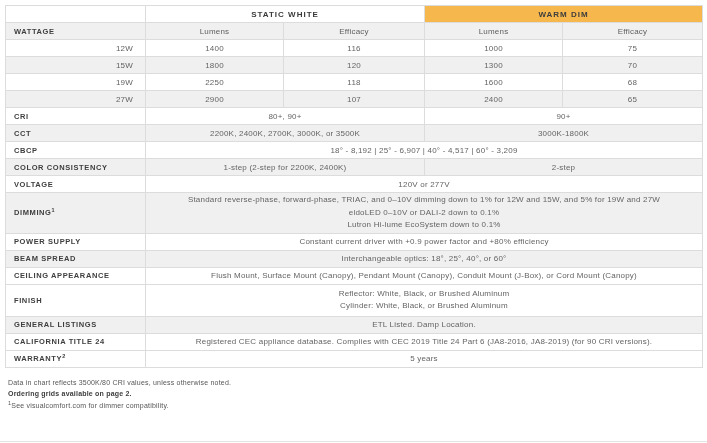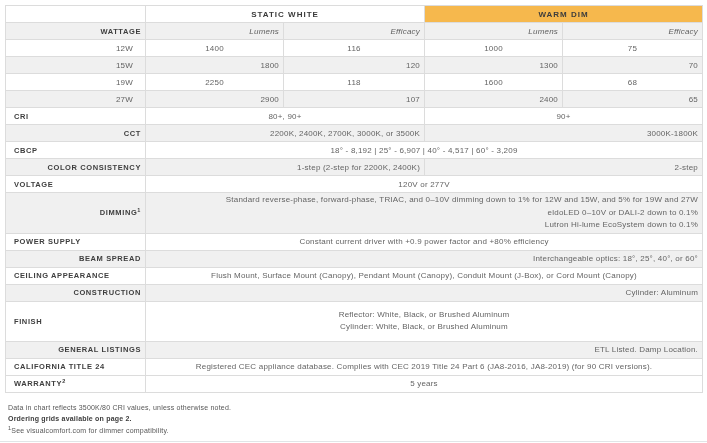--- a/index.html
+++ b/index.html
@@ -7,33 +7,33 @@
   body { font-family:"Liberation Sans", sans-serif; position:relative; }
   .page { padding:5px 5px 0 5px;border-radius:26px; }
 
   table.spec { border-collapse:collapse; table-layout:fixed; width:697px; }
   td {
     border:1px solid #dcdcdc;
     font-size:8px; color:#646464; letter-spacing:0.2px;
     text-align:center; vertical-align:middle;
     height:17px; padding:1px 4px;
   }
-  tr.stripe td { background:var(--stripe,#f0f0f0);text-align:right; }
+  tr.stripe td { background:var(--stripe,#f0f0f0); }
   td.corner { background:#ffffff; }
   td.ghead { font-weight:bold; color:#3a3a3a; font-size:8px; letter-spacing:1px; }
   td.warm  { color:#3d3d3d;margin-left:27px; }
   td.label {
     text-align:left; padding-left:8px;
     font-weight:bold; color:#3e3e3e; font-size:7.5px; letter-spacing:0.6px;
   }
-  td.sub { color:#5f5f5f;font-style:italic; }
+  td.sub { color:#5f5f5f; }
   td.wattage { text-align:right; padding-right:12px; color:#5f5f5f; }
   td.multiline div { line-height:12.5px; }
   tr.row-3line td { height:35px; }
-  tr.row-2line td { height:40px; }
+  tr.row-2line td { height:32px; }
   sup { font-size:5.5px; vertical-align:super; line-height:0; }
 
   .footnotes { padding:9px 3px 0 3px; }
   .footnote { font-size:7px; color:#565656; line-height:11.5px; letter-spacing:0.2px; }
   .footnote.bold { font-weight:bold; color:#3c3c3c; }
   .bottom-line { position:absolute; left:0; right:0; bottom:1px; border-top:1px solid #e1e5e7; }
 </style>
 </head>
 <body>
 
@@ -123,24 +123,20 @@
           <td colspan="4">Constant current driver with +0.9 power factor and +80% efficiency</td>
         </tr>
         <tr class="stripe">
           <td class="label">BEAM SPREAD</td>
           <td colspan="4">Interchangeable optics: 18°, 25°, 40°, or 60°</td>
         </tr>
         <tr>
           <td class="label">CEILING APPEARANCE</td>
           <td colspan="4">Flush Mount, Surface Mount (Canopy), Pendant Mount (Canopy), Conduit Mount (J-Box), or Cord Mount (Canopy)</td>
         </tr>
-        <tr class="stripe">
-          <td class="label">CONSTRUCTION</td>
-          <td colspan="4">Cylinder: Aluminum</td>
-        </tr>
         <tr class="row-2line">
           <td class="label">FINISH</td>
           <td colspan="4" class="multiline">
             <div>Reflector: White, Black, or Brushed Aluminum</div>
             <div>Cylinder: White, Black, or Brushed Aluminum</div>
           </td>
         </tr>
         <tr class="stripe">
           <td class="label">GENERAL LISTINGS</td>
           <td colspan="4">ETL Listed. Damp Location.</td>

